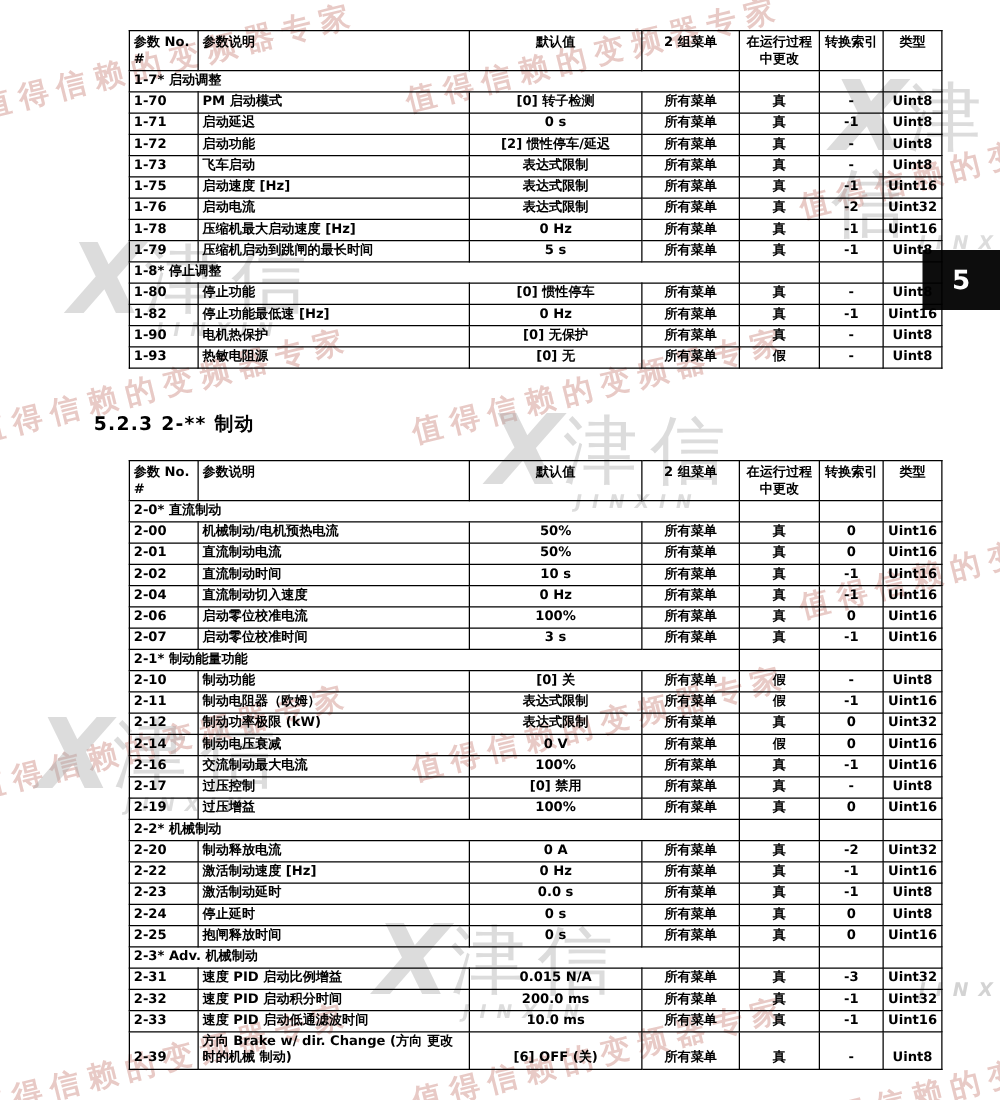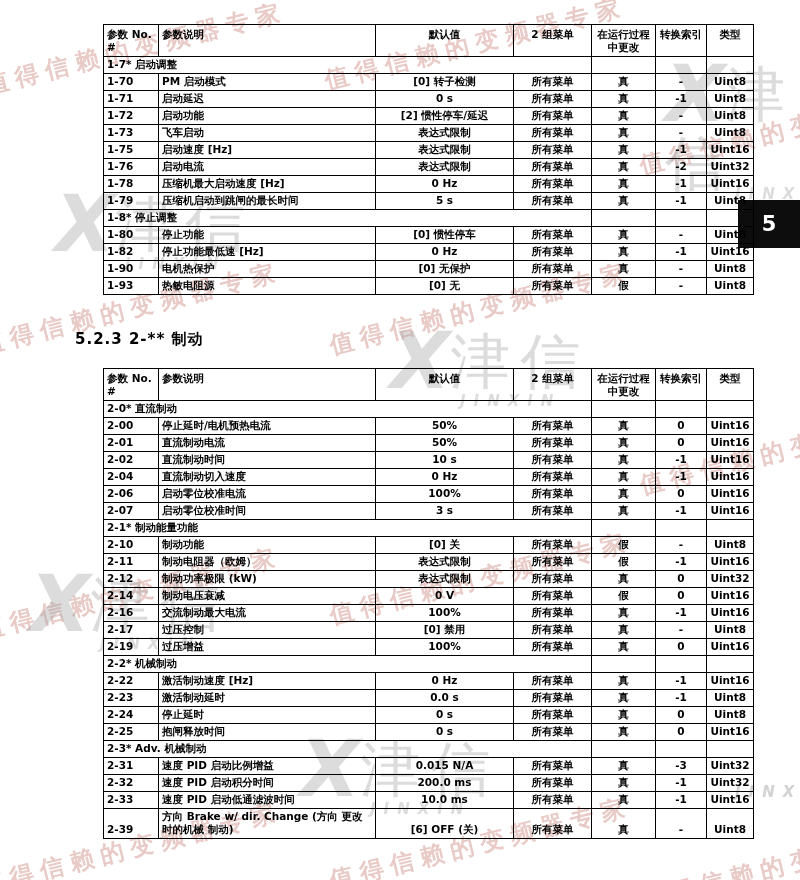--- a/index.html
+++ b/index.html
@@ -264,21 +264,21 @@
       </thead>
       <tbody>
           <tr class="section-row">
             <td colspan="4" class="c-sec">2-0* 直流制动</td>
             <td class="c-chg"></td>
             <td class="c-idx"></td>
             <td class="c-type"></td>
           </tr>
           <tr class="param-row">
             <td class="c-no">2-00</td>
-            <td class="c-desc">停止延时/电机预热电流</td>
+            <td class="c-desc">机械制动/电机预热电流</td>
             <td class="c-def">50%</td>
             <td class="c-menu">所有菜单</td>
             <td class="c-chg">真</td>
             <td class="c-idx">0</td>
             <td class="c-type">Uint16</td>
           </tr>
           <tr class="param-row">
             <td class="c-no">2-01</td>
             <td class="c-desc">直流制动电流</td>
             <td class="c-def">50%</td>
@@ -392,20 +392,29 @@
             <td class="c-idx">0</td>
             <td class="c-type">Uint16</td>
           </tr>
           <tr class="section-row">
             <td colspan="4" class="c-sec">2-2* 机械制动</td>
             <td class="c-chg"></td>
             <td class="c-idx"></td>
             <td class="c-type"></td>
           </tr>
           <tr class="param-row">
+            <td class="c-no">2-20</td>
+            <td class="c-desc">制动释放电流</td>
+            <td class="c-def">0 A</td>
+            <td class="c-menu">所有菜单</td>
+            <td class="c-chg">真</td>
+            <td class="c-idx">-2</td>
+            <td class="c-type">Uint32</td>
+          </tr>
+          <tr class="param-row">
             <td class="c-no">2-22</td>
             <td class="c-desc">激活制动速度 [Hz]</td>
             <td class="c-def">0 Hz</td>
             <td class="c-menu">所有菜单</td>
             <td class="c-chg">真</td>
             <td class="c-idx">-1</td>
             <td class="c-type">Uint16</td>
           </tr>
           <tr class="param-row">
             <td class="c-no">2-23</td>

